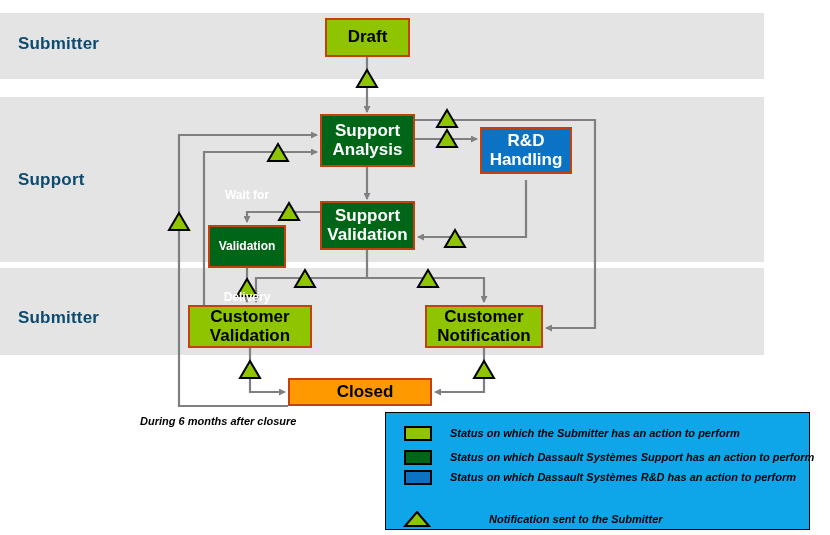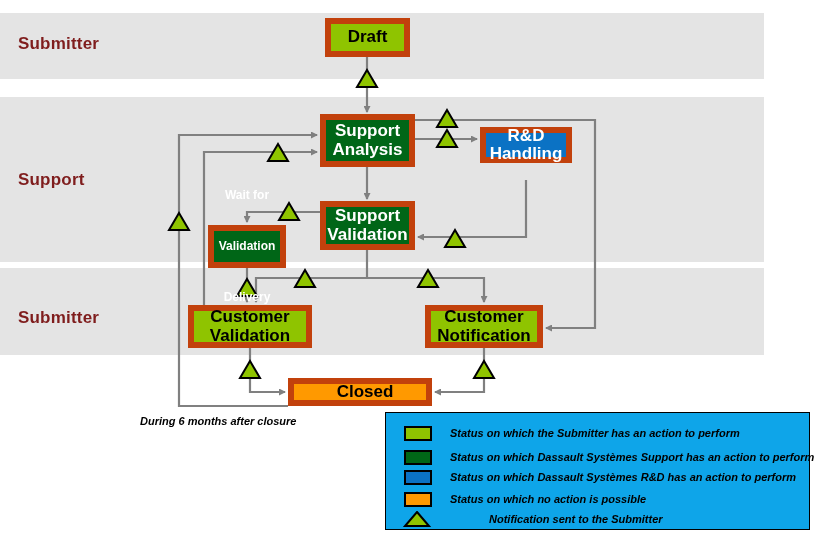--- a/index.html
+++ b/index.html
@@ -2,25 +2,25 @@
 <html><head>
 <meta charset="utf-8">
 <style>
   html,body{margin:0;padding:0;background:#ffffff;}
   body{width:830px;height:535px;overflow:hidden;
        font-family:"Liberation Sans",sans-serif;}
   #stage{position:relative;width:830px;height:535px;background:#ffffff;}
 
   
   .lane{position:absolute;left:0;background:#e4e4e4;}
-  .lane-label{position:absolute;left:18px;color:#7f1d1d;
+  .lane-label{position:absolute;left:18px;color:#0c4a6e;
               font-size:17px;font-weight:bold;letter-spacing:.2px;}
 
   
-  .node{position:absolute;border:6px solid #c2410c;box-sizing:border-box;
+  .node{position:absolute;border:2px solid #c2410c;box-sizing:border-box;
         display:flex;align-items:center;justify-content:center;
         text-align:center;font-weight:bold;line-height:1.08;}
   .node span{display:block;}
   .n-light{background:#8fc400;color:#000;font-size:17px;}
   .n-dark{background:#006617;color:#ffffff;font-size:17px;}
   .n-dark-sm{background:#006617;color:#ffffff;font-size:12px;line-height:1.25;}
   .n-blue{background:#0b72c4;color:#ffffff;font-size:17px;}
   .n-orange{background:#ff9900;color:#000;font-size:17px;}
 
   
@@ -122,21 +122,21 @@
 
   <div class="node n-light" style="left:325px;top:18px;width:85px;height:39px;">
     <span>Draft</span>
   </div>
 
   <div class="node n-dark" style="left:320px;top:114px;width:95px;height:53px;flex-direction:column;">
     <span>Support</span>
     <span>Analysis</span>
   </div>
 
-  <div class="node n-blue" style="left:480px;top:127px;width:92px;height:36px;flex-direction:column;">
+  <div class="node n-blue" style="left:480px;top:127px;width:92px;height:47px;flex-direction:column;">
     <span>R&amp;D</span>
     <span>Handling</span>
   </div>
 
   <div class="node n-dark" style="left:320px;top:201px;width:95px;height:49px;flex-direction:column;">
     <span>Support</span>
     <span>Validation</span>
   </div>
 
   <div class="node n-dark-sm" style="left:208px;top:225px;width:78px;height:43px;flex-direction:column;gap:36px;">
@@ -167,24 +167,20 @@
       <span class="lg-txt">Status on which the Submitter has an action to perform</span>
     </div>
     <div class="lg-row" style="left:18px;top:36px;">
       <span class="lg-sw" style="background:#006617;"></span>
       <span class="lg-txt">Status on which  Dassault  Systèmes Support has an action to perform</span>
     </div>
     <div class="lg-row" style="left:18px;top:56px;">
       <span class="lg-sw" style="background:#0b72c4;"></span>
       <span class="lg-txt">Status on which Dassault  Systèmes R&amp;D has an action to perform</span>
     </div>
-    <div class="lg-row" style="left:18px;top:78px;">
-      <span class="lg-sw" style="background:#ff9900;"></span>
-      <span class="lg-txt">Status on which no action is possible</span>
-    </div>
     <div class="lg-row" style="left:16px;top:98px;gap:43px;">
       <svg class="lg-tri" viewBox="0 0 30 16">
         <polygon points="15,1 27,15 3,15" fill="#8fc400" stroke="#000" stroke-width="2"></polygon>
       </svg>
       <span class="lg-txt" style="margin-left:14px;">Notification sent to the Submitter</span>
     </div>
   </div>
 
 </div>
 

